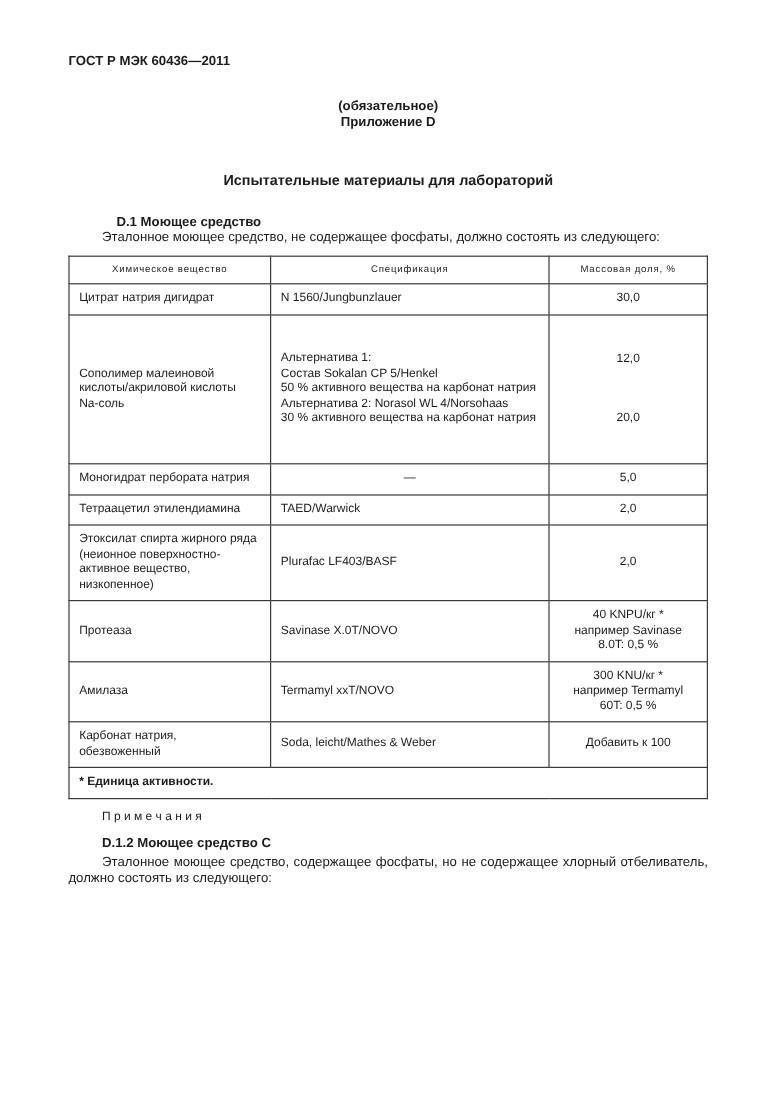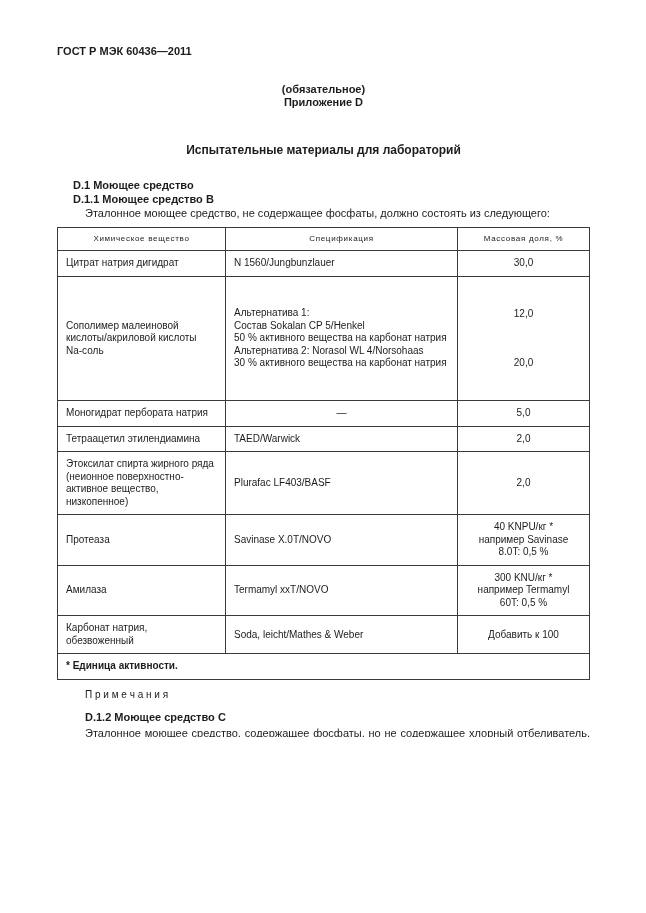--- a/index.html
+++ b/index.html
@@ -12,21 +12,21 @@
     background: #ffffff;
     font-family: "Liberation Sans", sans-serif;
     color: #1c1c1c;
     font-size: 11px;
     line-height: 1.25;
     overflow: hidden;
   }
   .doc-header { font-weight: bold; font-size: 11px; }
   .annex { text-align: center; font-weight: bold; margin-top: 24px; line-height: 1.2; }
   .doc-title { text-align: center; font-weight: bold; font-size: 12px; margin: 34px 0 0 0; }
-  .sec-heading { font-weight: bold; margin: 0 0 0 16px; line-height: 1.3; }
+  .sec-heading { font-weight: bold; margin: 0 0 0 40px; line-height: 1.3; }
   .sec-heading.first { margin-top: 20px; }
   .para { margin: 0; text-indent: 28px; text-align: justify; }
   table.spec {
     border-collapse: collapse;
     width: 100%;
     table-layout: fixed;
     margin-top: 7px;
   }
   table.spec th {
     font-weight: normal;
@@ -62,21 +62,20 @@
   <div class="doc-header">ГОСТ Р МЭК 60436—2011</div>
 
   <div class="annex">
     <div>(обязательное)</div>
     <div>Приложение D</div>
   </div>
 
   <div class="doc-title">Испытательные материалы для лабораторий</div>
 
   <div class="sec-heading first">D.1 Моющее средство</div>
-  <div class="sec-heading">D.1.1 Моющее средство B</div>
   <p class="para">Эталонное моющее средство, не содержащее фосфаты, должно состоять из следующего:</p>
 
   <table class="spec">
     <colgroup>
         <col style="width:168px">
         <col>
         <col style="width:132px">
       </colgroup>
     <thead>
       <tr>

